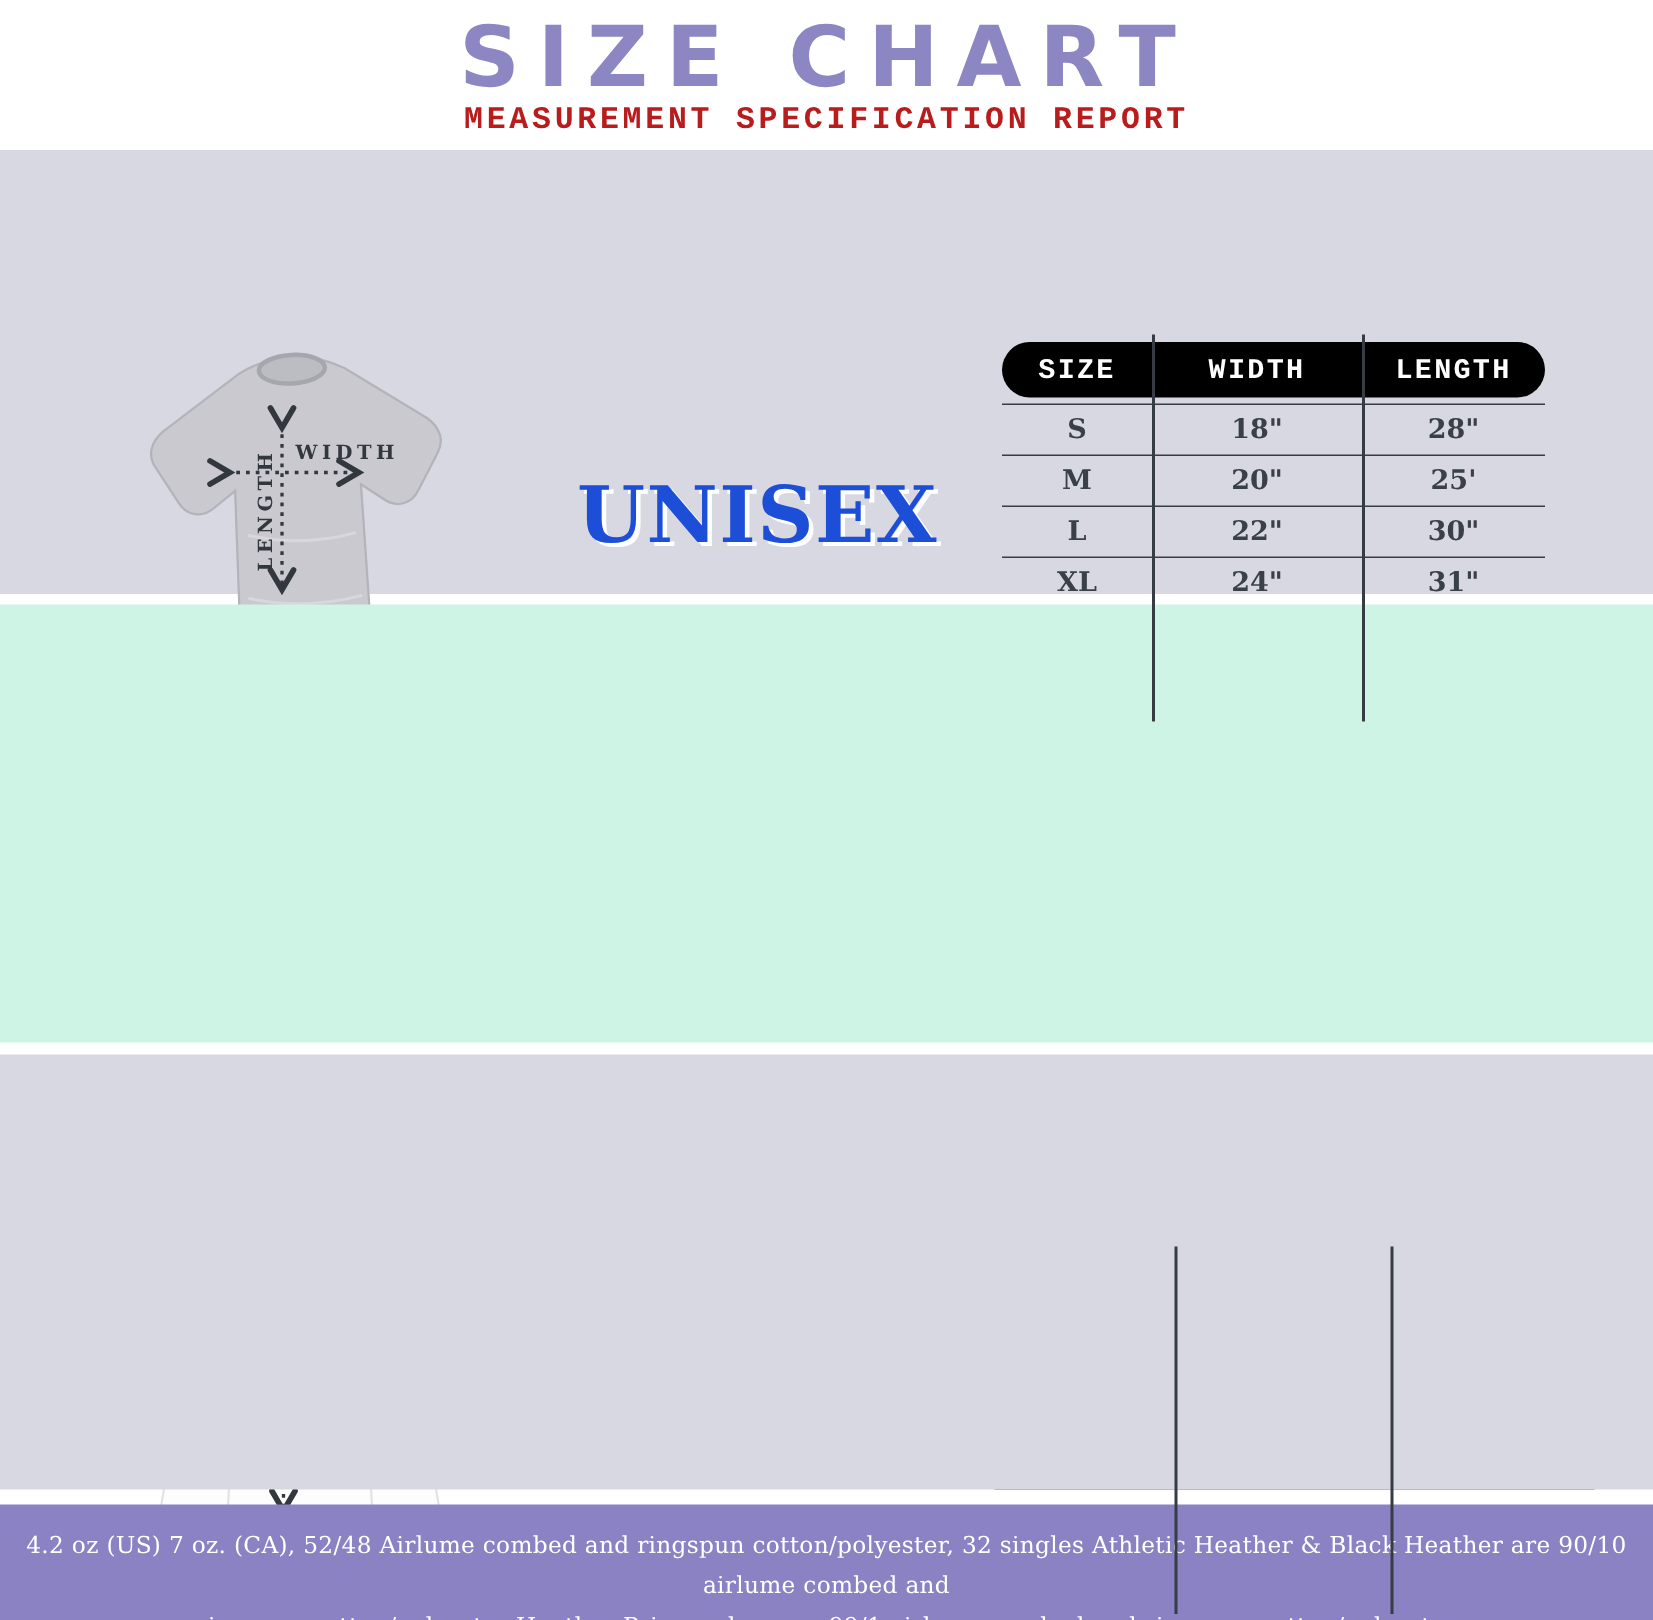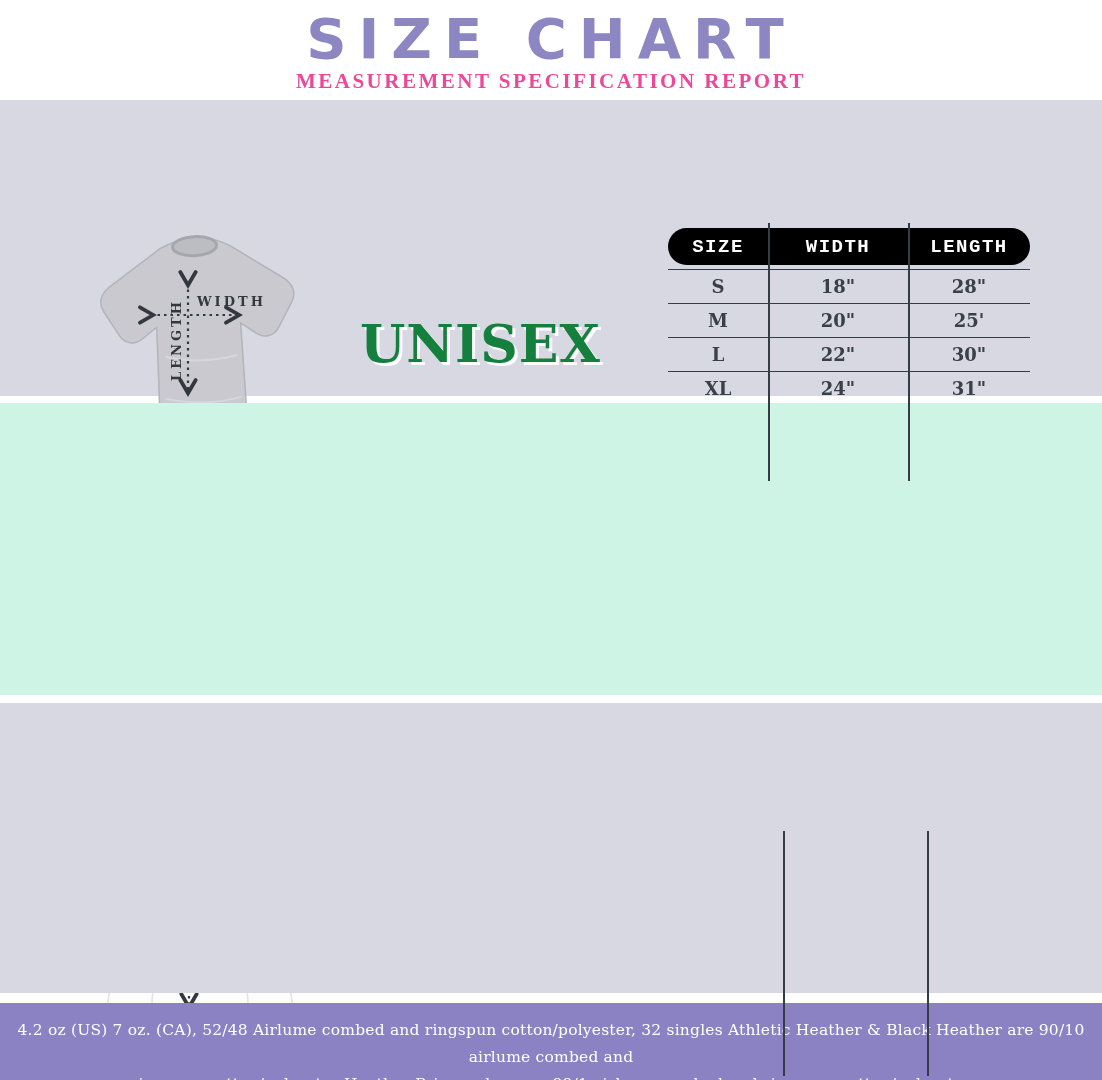--- a/index.html
+++ b/index.html
@@ -4,34 +4,34 @@
 <style>
   * { margin:0; padding:0; box-sizing:border-box; }
   html,body { background:#ffffff; }
   body { font-family:"DejaVu Serif", serif; }
   .page { position:relative; width:1102px; height:1080px; background:#ffffff; overflow:hidden; }
 
   
   .hdr { position:absolute; top:0; left:0; width:100%; height:100px; background:#ffffff; text-align:center; }
   .title { margin-top:6px; font-family:"DejaVu Sans", sans-serif; font-weight:bold; font-size:56px;
            letter-spacing:12px; color:#8c87c3; }
-  .subtitle { margin-top:-2px; font-family:Liberation Serif, serif; font-weight:bold; font-size:21px;
-              letter-spacing:2.5px; color:#ec4899; }
+  .subtitle { margin-top:-2px; font-family:Liberation Mono, monospace; font-weight:bold; font-size:21px;
+              letter-spacing:2.5px; color:#b91c1c; }
 
   
   .sec { position:absolute; left:0; width:1102px; }
   .sec-lav1 { top:100px; height:296px; background:#d8d8e2; }
   .sec-mint { top:403px; height:292px; background:#cdf4e5; }
   .sec-lav2 { top:703px; height:290px; background:#d8d8e2; }
   .footer   { top:1003px; height:77px; background:#8a82c2; text-align:center; padding-top:14px; }
   .footer .fline { color:#ffffff; font-family:"DejaVu Serif", serif; font-size:15.5px; line-height:1.75; letter-spacing:0.2px; }
 
   
-  .bighead { position:absolute; font-family:"DejaVu Serif", serif; font-weight:bold; color:#15803d;
-             text-align:left; text-shadow:3px 3px 0 #ffffff; letter-spacing:1px; white-space:nowrap; }
+  .bighead { position:absolute; font-family:"DejaVu Serif", serif; font-weight:bold; color:#1d4ed8;
+             text-align:center; text-shadow:3px 3px 0 #ffffff; letter-spacing:1px; white-space:nowrap; }
   .h-unisex     { left:360px; top:213px; width:290px; font-size:52px; }
   .h-sweatshirt { left:330px; top:506px; width:330px; font-size:41px; }
 
   
   .size-table { position:absolute; }
   .thead, .trow { display:grid; grid-template-columns:var(--c1) var(--c2) var(--c3); align-items:center; text-align:center; }
   .thead { height:var(--hh); background:#000000; border-radius:20px; margin-bottom:4px; position:relative;font-family:Liberation Mono, monospace; }
   .thead .th { color:#ffffff; font-weight:bold; font-size:var(--hfs); letter-spacing:1.5px; }
   .trow { height:var(--rh); border-top:1.4px solid #363c44; }
   .trow .td { color:#3a4048; font-weight:bold; font-size:var(--cfs); }

